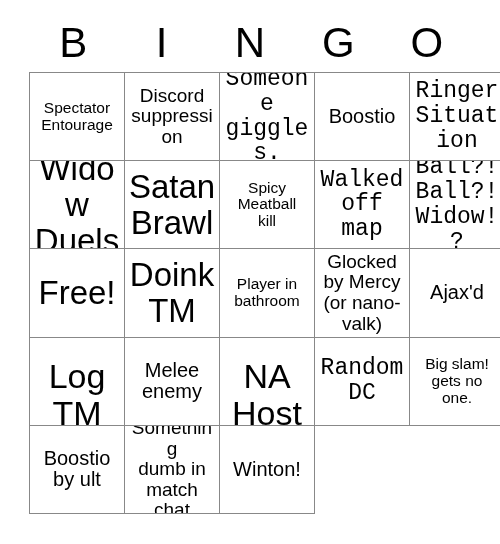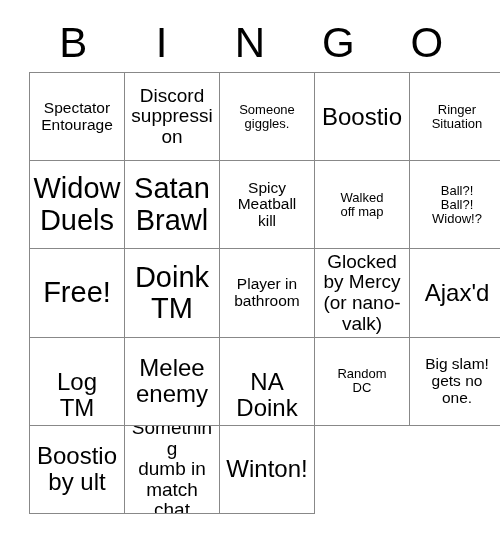--- a/index.html
+++ b/index.html
@@ -41,24 +41,24 @@
     text-align:center;
     overflow:hidden;
   }
   .cell span{
     display:block;width:100%;
     line-height:1.08;
     white-space:pre-line;
     word-break:break-word;
   }
   
-  .fs-xl  span{font-size:24px;margin-top:28px;}
-  .fs-lg  span{font-size:29px;}
-  .fs-md  span{font-size:24px;}
-  .fs-sm  span{font-size:13px;}
+  .fs-xl  span{font-size:34px;margin-top:28px;}
+  .fs-lg  span{font-size:33px;}
+  .fs-md  span{font-size:20px;}
+  .fs-sm  span{font-size:23px;font-family:Liberation Mono, monospace;}
   .fs-xs  span{font-size:15.5px;}
   .fs-xxs span{font-size:19px;}
 </style>
 </head>
 <body>
 
 <div id="card">
 
   <div id="header">
       <div class="hdr-letter">B</div>
@@ -133,21 +133,21 @@
       <div class="cell fs-xl">
         <span>Log
 TM</span>
       </div>
       <div class="cell fs-md">
         <span>Melee
 enemy</span>
       </div>
       <div class="cell fs-xl">
         <span>NA
-Doink</span>
+Host</span>
       </div>
       <div class="cell fs-sm">
         <span>Random
 DC</span>
       </div>
       <div class="cell fs-xs">
         <span>Big slam!
 gets no
 one.</span>
       </div>

